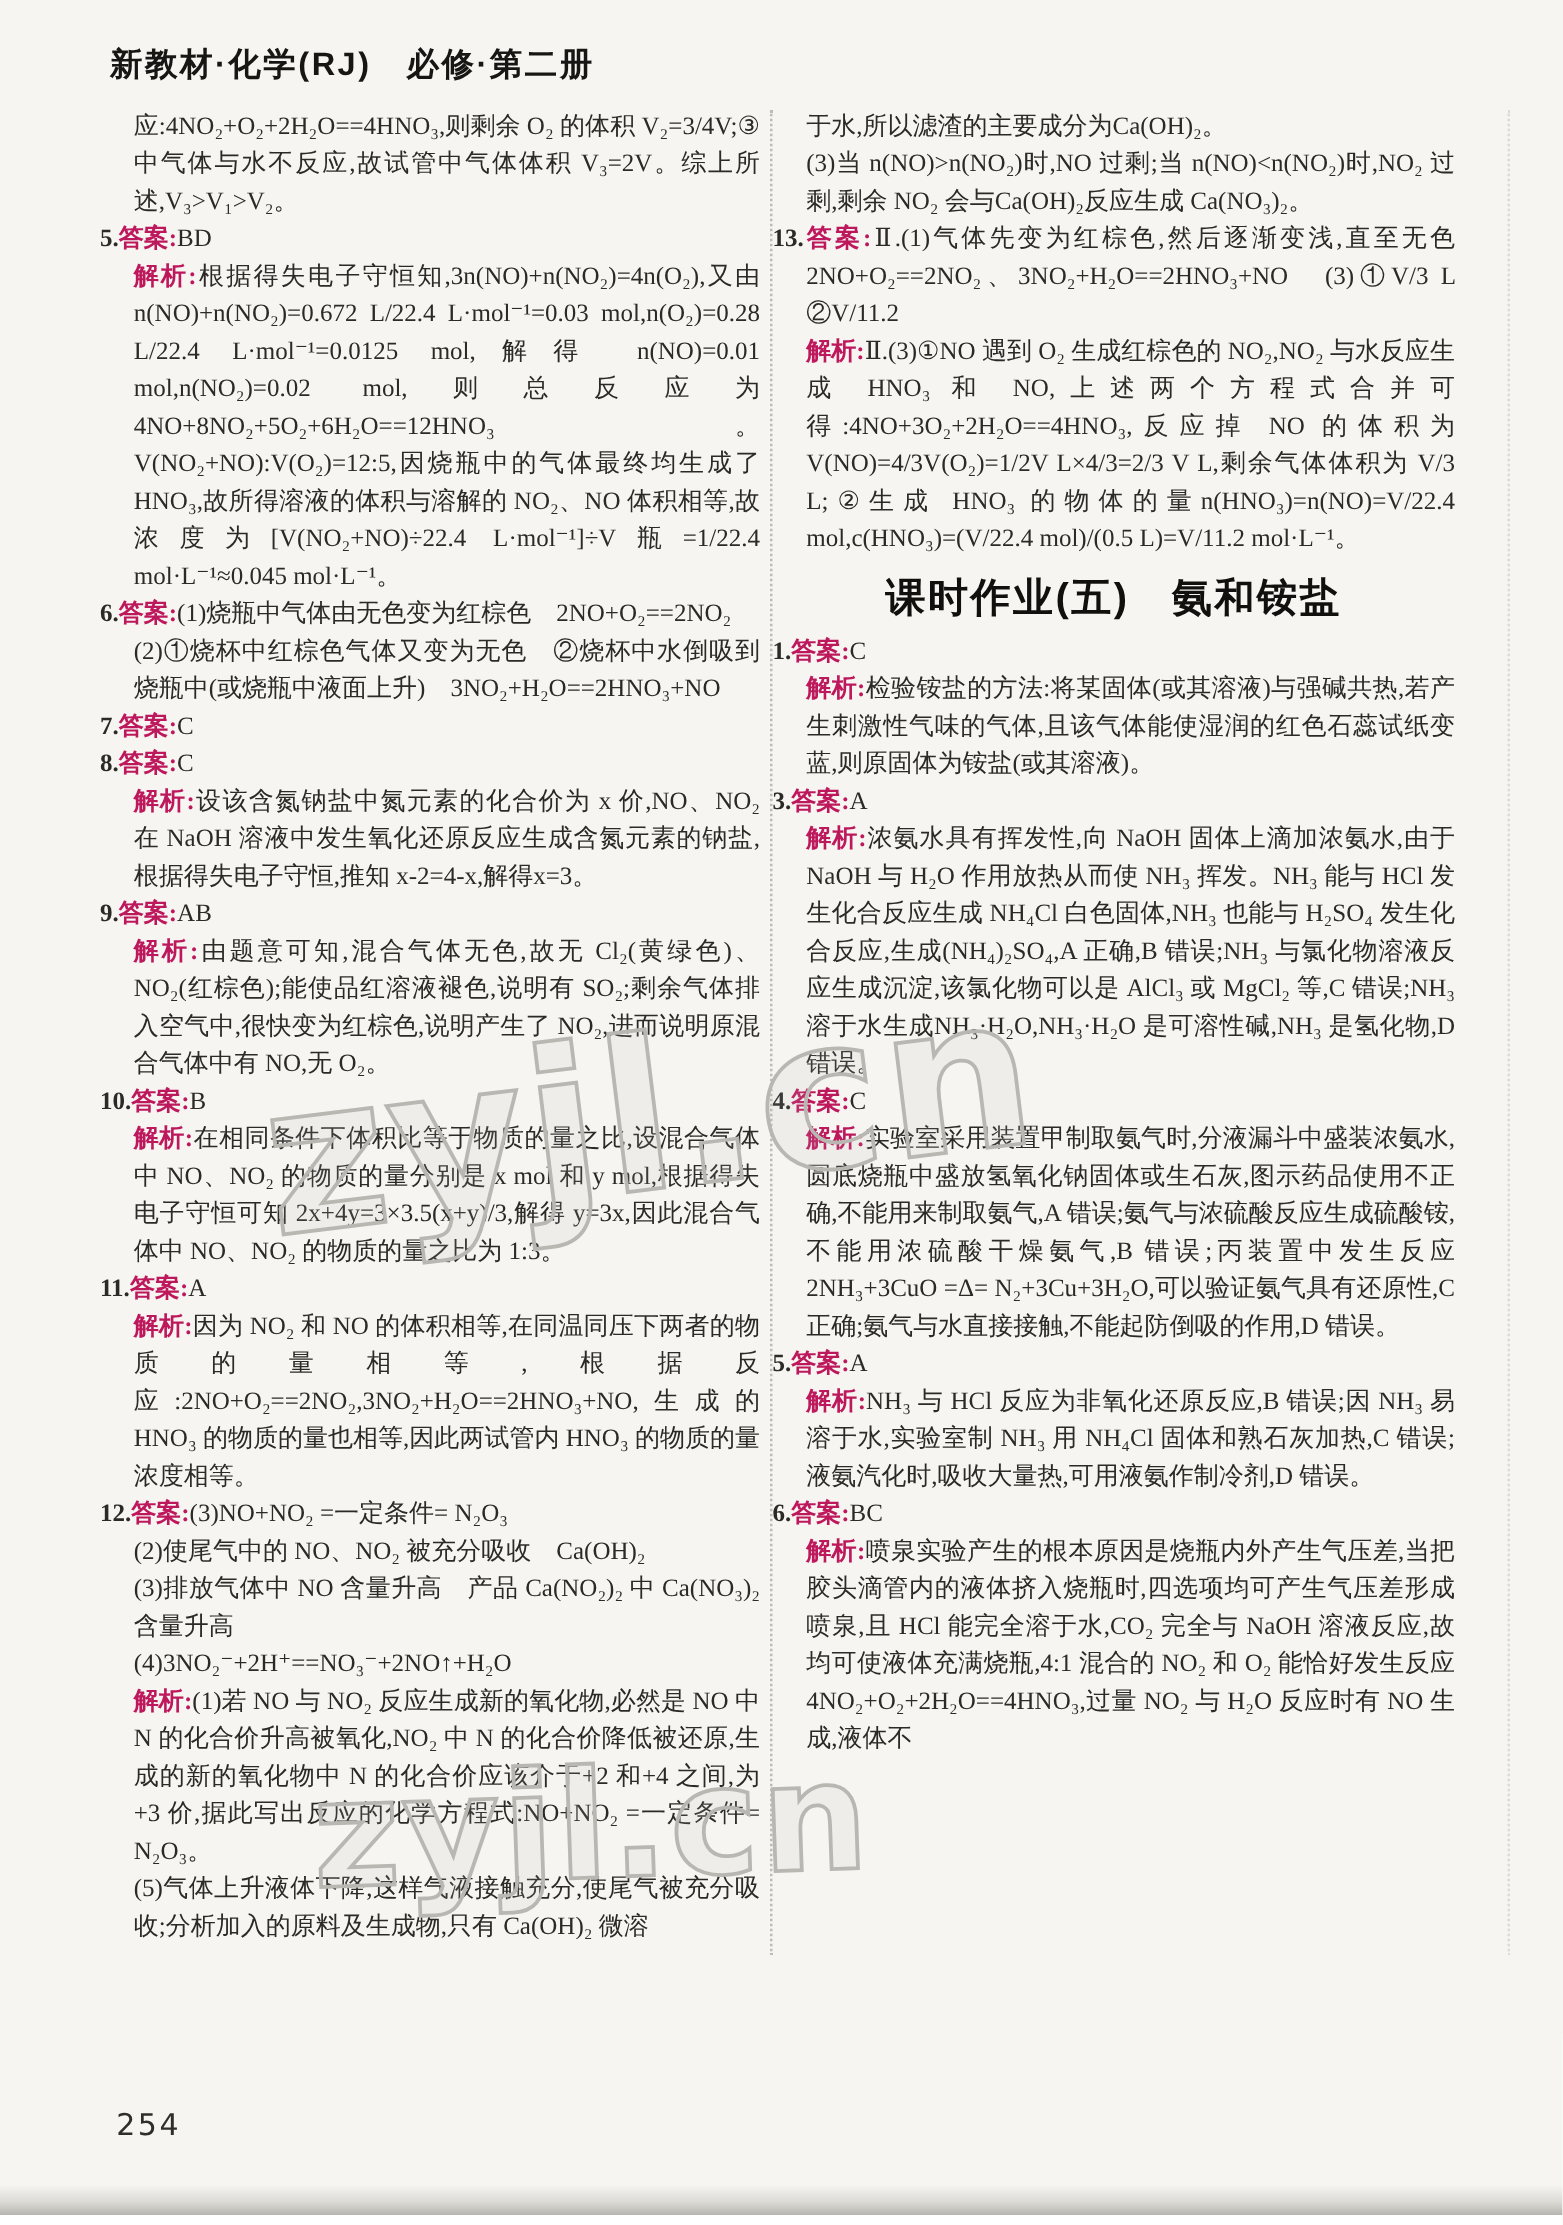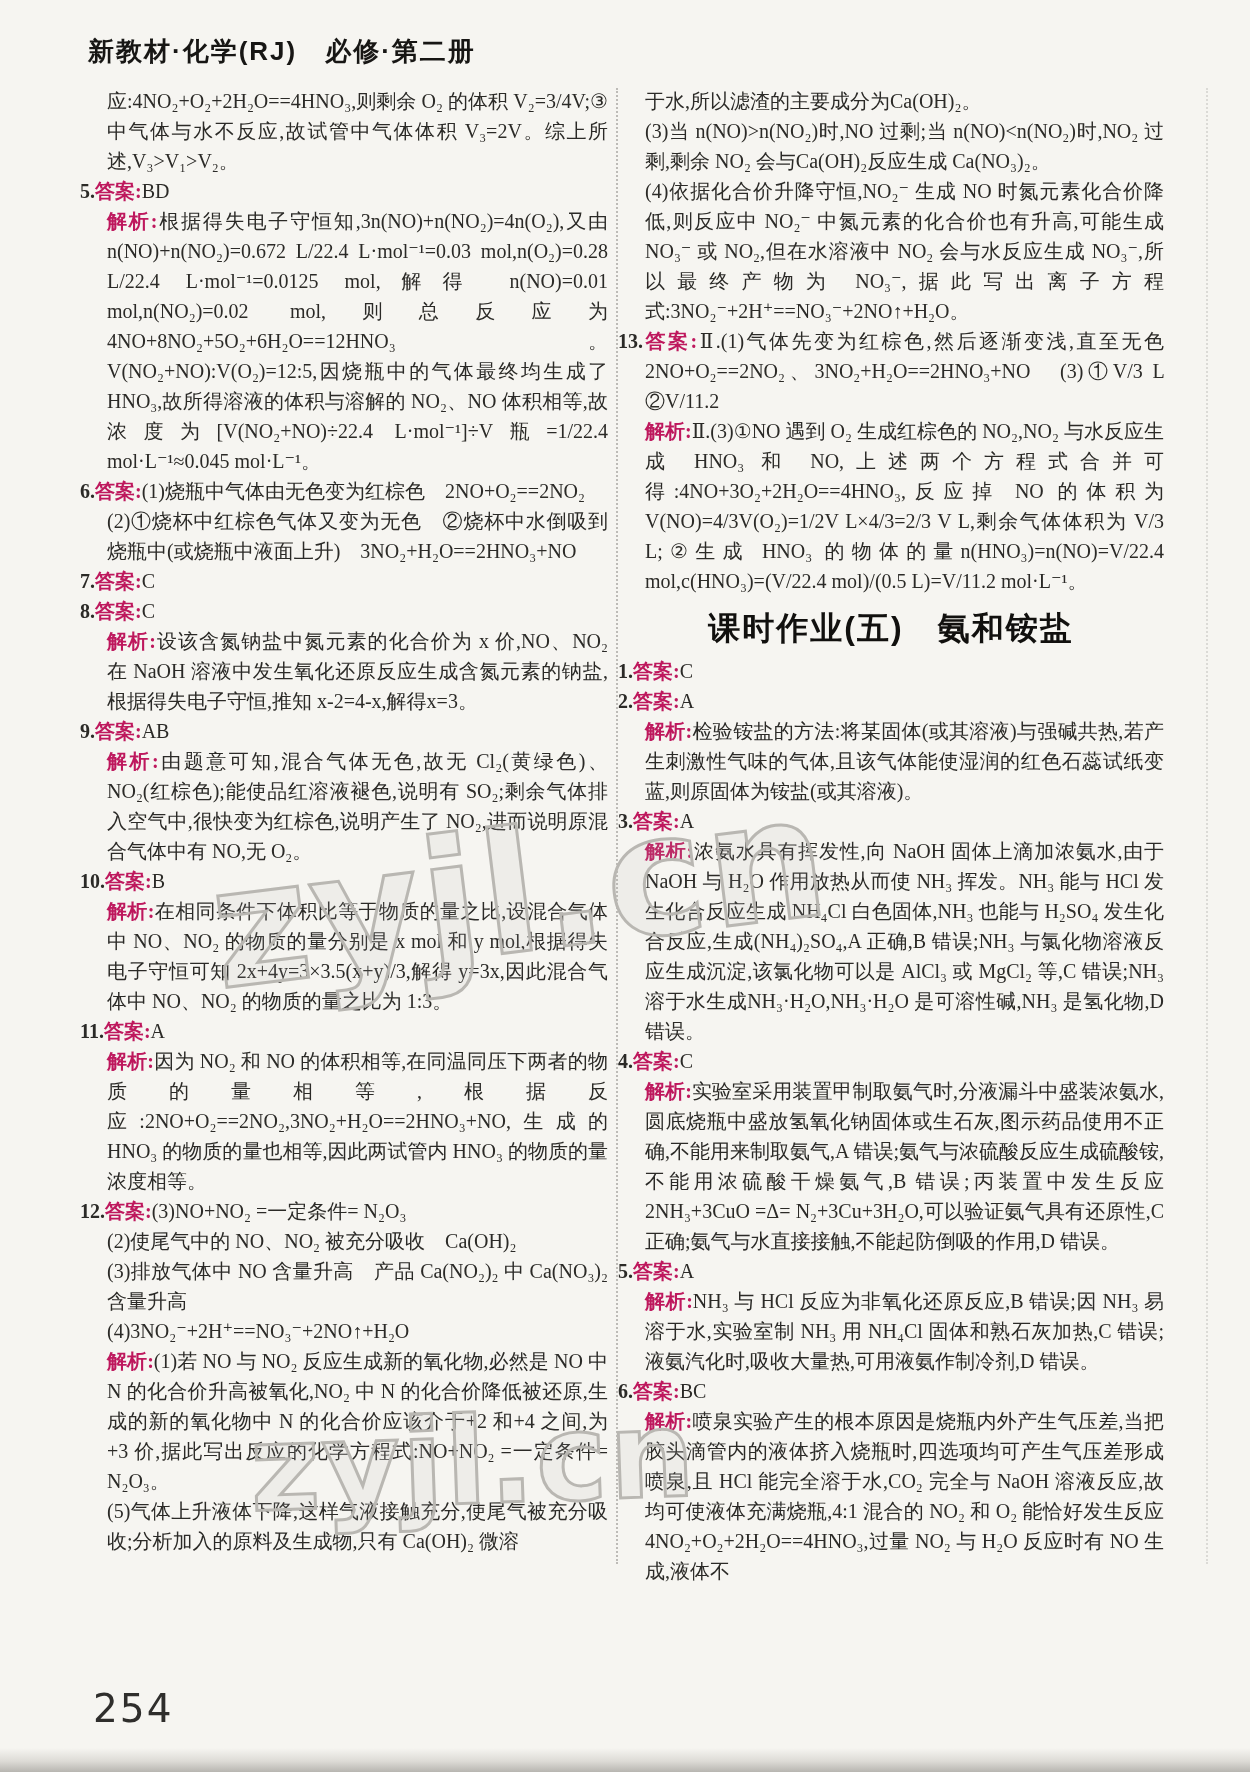--- a/index.html
+++ b/index.html
@@ -38,21 +38,21 @@
     position:absolute;pointer-events:none;white-space:nowrap;
     font-family:"DejaVu Sans","Liberation Sans",sans-serif;font-weight:bold;
     color:rgba(185,183,178,0.12);
     -webkit-text-stroke:3px #b9b7b2;
     z-index:5;
   }
   .wm-1{left:210px;top:795px;font-size:168px;transform:rotate(-7deg);letter-spacing:2px;}
   .wm-2{left:250px;top:1392px;font-size:120px;transform:rotate(-2deg);letter-spacing:2px;}
   .page-number{
     position:absolute;left:93px;top:1686px;
-    font-size:39px;color:#2f2e2c;letter-spacing:2px;
+    font-size:24px;color:#2f2e2c;letter-spacing:2px;
     font-family:"DejaVu Sans","Liberation Sans",sans-serif;
   }
   .bottom-band{
     position:absolute;left:0;bottom:0;width:100%;height:24px;
     background:linear-gradient(#f6f5f1 0%,#dddbd6 55%,#b7b5b0 100%);
   }
 </style>
 </head>
 <body>
 
@@ -83,26 +83,24 @@
       <p class="line hang"><span class="num">12.</span><span class="lbl">答案:</span><span class="txt">(3)NO+NO₂ =一定条件= N₂O₃</span></p>
       <p class="line"><span class="txt">(2)使尾气中的 NO、NO₂ 被充分吸收　Ca(OH)₂</span></p>
       <p class="line"><span class="txt">(3)排放气体中 NO 含量升高　产品 Ca(NO₂)₂ 中 Ca(NO₃)₂含量升高</span></p>
       <p class="line"><span class="txt">(4)3NO₂⁻+2H⁺==NO₃⁻+2NO↑+H₂O</span></p>
       <p class="line"><span class="lbl">解析:</span><span class="txt">(1)若 NO 与 NO₂ 反应生成新的氧化物,必然是 NO 中 N 的化合价升高被氧化,NO₂ 中 N 的化合价降低被还原,生成的新的氧化物中 N 的化合价应该介于+2 和+4 之间,为+3 价,据此写出反应的化学方程式:NO+NO₂ =一定条件= N₂O₃。</span></p>
       <p class="line"><span class="txt">(5)气体上升液体下降,这样气液接触充分,使尾气被充分吸收;分析加入的原料及生成物,只有 Ca(OH)₂ 微溶</span></p>
     </div>
   <div class="col col-right">
       <p class="line"><span class="txt">于水,所以滤渣的主要成分为Ca(OH)₂。</span></p>
       <p class="line"><span class="txt">(3)当 n(NO)&gt;n(NO₂)时,NO 过剩;当 n(NO)&lt;n(NO₂)时,NO₂ 过剩,剩余 NO₂ 会与Ca(OH)₂反应生成 Ca(NO₃)₂。</span></p>
-      <p class="line"><span class="txt">(4)依据化合价升降守恒,NO₂⁻ 生成 NO 时氮元素化合价降低,则反应中 NO₂⁻ 中氮元素的化合价也有升高,可能生成 NO₃⁻ 或 NO₂,但在水溶液中 NO₂ 会与水反应生成 NO₃⁻,所以最终产物为 NO₃⁻,据此写出离子方程式:3NO₂⁻+2H⁺==NO₃⁻+2NO↑+H₂O。</span></p>
       <p class="line hang"><span class="num">13.</span><span class="lbl">答案:</span><span class="txt">Ⅱ.(1)气体先变为红棕色,然后逐渐变浅,直至无色　2NO+O₂==2NO₂、3NO₂+H₂O==2HNO₃+NO　(3)①V/3 L　②V/11.2</span></p>
       <p class="line"><span class="lbl">解析:</span><span class="txt">Ⅱ.(3)①NO 遇到 O₂ 生成红棕色的 NO₂,NO₂ 与水反应生成 HNO₃ 和 NO,上述两个方程式合并可得:4NO+3O₂+2H₂O==4HNO₃,反应掉 NO 的体积为 V(NO)=4/3V(O₂)=1/2V L×4/3=2/3 V L,剩余气体体积为 V/3 L;②生成 HNO₃ 的物体的量n(HNO₃)=n(NO)=V/22.4 mol,c(HNO₃)=(V/22.4 mol)/(0.5 L)=V/11.2 mol·L⁻¹。</span></p>
       <div class="section-heading">课时作业(五)　氨和铵盐</div>
       <p class="line hang"><span class="num">1.</span><span class="lbl">答案:</span><span class="txt">C</span></p>
-      <p class="line hang"><span class="num">2.</span><span class="lbl">答案:</span><span class="txt">A</span></p>
       <p class="line"><span class="lbl">解析:</span><span class="txt">检验铵盐的方法:将某固体(或其溶液)与强碱共热,若产生刺激性气味的气体,且该气体能使湿润的红色石蕊试纸变蓝,则原固体为铵盐(或其溶液)。</span></p>
       <p class="line hang"><span class="num">3.</span><span class="lbl">答案:</span><span class="txt">A</span></p>
       <p class="line"><span class="lbl">解析:</span><span class="txt">浓氨水具有挥发性,向 NaOH 固体上滴加浓氨水,由于 NaOH 与 H₂O 作用放热从而使 NH₃ 挥发。NH₃ 能与 HCl 发生化合反应生成 NH₄Cl 白色固体,NH₃ 也能与 H₂SO₄ 发生化合反应,生成(NH₄)₂SO₄,A 正确,B 错误;NH₃ 与氯化物溶液反应生成沉淀,该氯化物可以是 AlCl₃ 或 MgCl₂ 等,C 错误;NH₃ 溶于水生成NH₃·H₂O,NH₃·H₂O 是可溶性碱,NH₃ 是氢化物,D 错误。</span></p>
       <p class="line hang"><span class="num">4.</span><span class="lbl">答案:</span><span class="txt">C</span></p>
       <p class="line"><span class="lbl">解析:</span><span class="txt">实验室采用装置甲制取氨气时,分液漏斗中盛装浓氨水,圆底烧瓶中盛放氢氧化钠固体或生石灰,图示药品使用不正确,不能用来制取氨气,A 错误;氨气与浓硫酸反应生成硫酸铵,不能用浓硫酸干燥氨气,B 错误;丙装置中发生反应 2NH₃+3CuO =Δ= N₂+3Cu+3H₂O,可以验证氨气具有还原性,C 正确;氨气与水直接接触,不能起防倒吸的作用,D 错误。</span></p>
       <p class="line hang"><span class="num">5.</span><span class="lbl">答案:</span><span class="txt">A</span></p>
       <p class="line"><span class="lbl">解析:</span><span class="txt">NH₃ 与 HCl 反应为非氧化还原反应,B 错误;因 NH₃ 易溶于水,实验室制 NH₃ 用 NH₄Cl 固体和熟石灰加热,C 错误;液氨汽化时,吸收大量热,可用液氨作制冷剂,D 错误。</span></p>
       <p class="line hang"><span class="num">6.</span><span class="lbl">答案:</span><span class="txt">BC</span></p>
       <p class="line"><span class="lbl">解析:</span><span class="txt">喷泉实验产生的根本原因是烧瓶内外产生气压差,当把胶头滴管内的液体挤入烧瓶时,四选项均可产生气压差形成喷泉,且 HCl 能完全溶于水,CO₂ 完全与 NaOH 溶液反应,故均可使液体充满烧瓶,4:1 混合的 NO₂ 和 O₂ 能恰好发生反应 4NO₂+O₂+2H₂O==4HNO₃,过量 NO₂ 与 H₂O 反应时有 NO 生成,液体不</span></p>
     </div>

